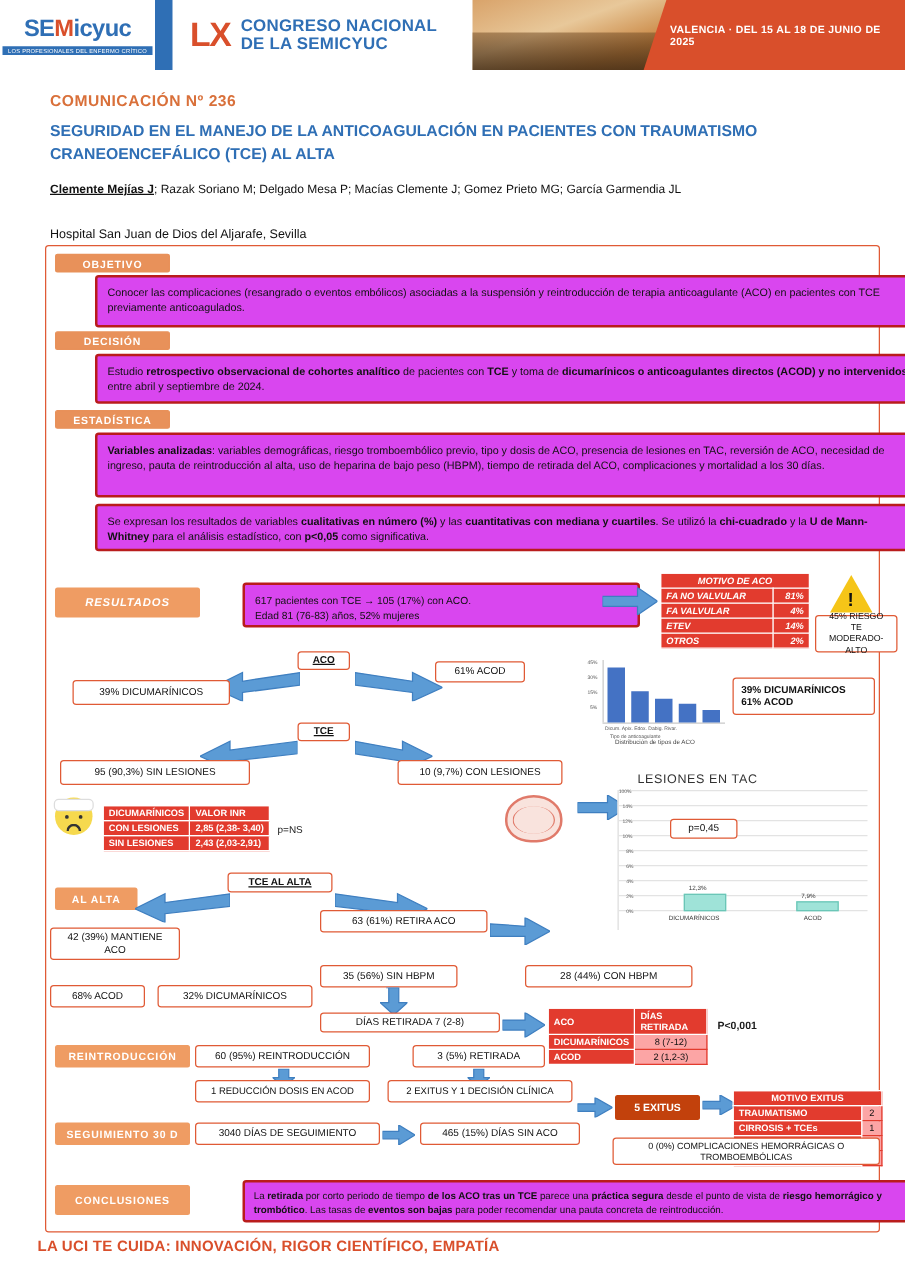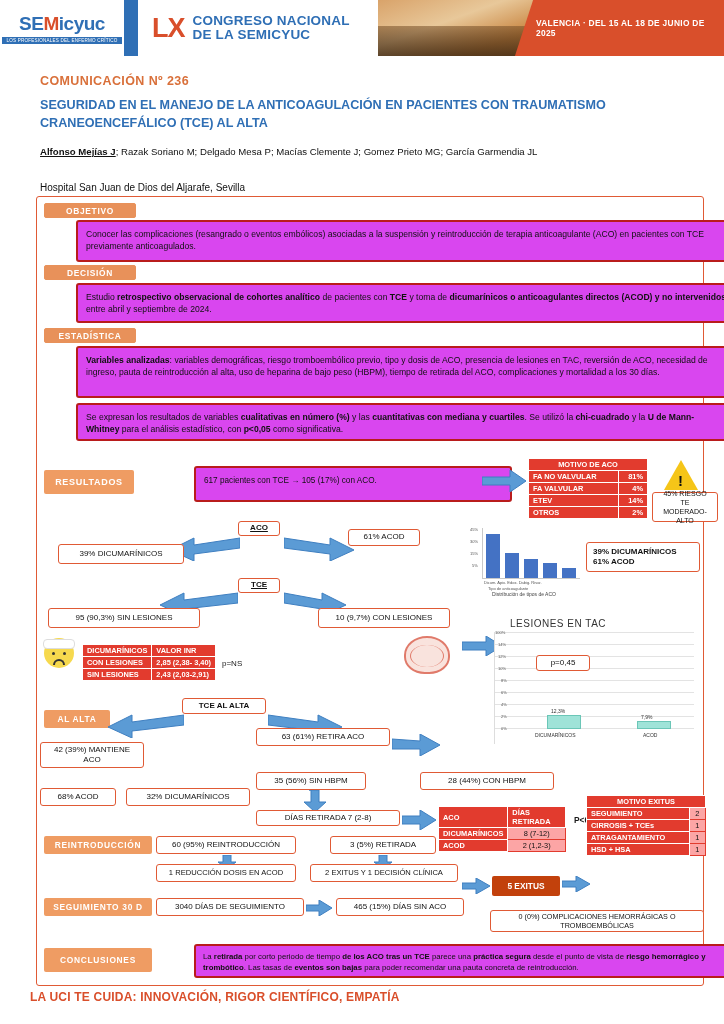--- a/index.html
+++ b/index.html
@@ -180,21 +180,21 @@
   <div class="hdr-photo"></div>
   <div class="hdr-right-skew"></div>
   <div class="hdr-right">
     <span>VALENCIA · DEL 15 AL 18 DE JUNIO DE 2025</span>
   </div>
 </div>
 
 <div class="comunicacion">COMUNICACIÓN Nº 236</div>
 <div class="title">SEGURIDAD EN EL MANEJO DE LA ANTICOAGULACIÓN EN PACIENTES CON TRAUMATISMO CRANEOENCEFÁLICO (TCE) AL ALTA</div>
 <div class="authors">
-  <span class="lead">Alfonso Mejías J</span><span>; Razak Soriano M; Delgado Mesa P; Macías Clemente J; Gomez Prieto MG; García Garmendia JL</span>
+  <span class="lead">Clemente Mejías J</span><span>; Razak Soriano M; Delgado Mesa P; Macías Clemente J; Gomez Prieto MG; García Garmendia JL</span>
 </div>
 <div class="center-line">Hospital San Juan de Dios del Aljarafe, Sevilla</div>
 
 <div class="frame"></div>
 
 <div class="tag-label tag-orange" style="left:44px; top:203px; width:92px; height:15px;">OBJETIVO</div>
 <div class="box" style="left:40px; top:220px; width:660px; height:42px;">Conocer las complicaciones (resangrado o eventos embólicos) asociadas a la suspensión y reintroducción de terapia anticoagulante (ACO) en pacientes con TCE previamente anticoagulados.</div>
 
 <div class="tag-label tag-orange" style="left:44px; top:265px; width:92px; height:15px;">DECISIÓN</div>
 <div class="box" style="left:40px; top:283px; width:660px; height:40px;">
@@ -202,33 +202,34 @@
 </div>
 
 <div class="tag-label tag-orange" style="left:44px; top:328px; width:92px; height:15px;">ESTADÍSTICA</div>
 <div class="box" style="left:40px; top:346px; width:660px; height:52px;">
   <b>Variables analizadas</b>: variables demográficas, riesgo tromboembólico previo, tipo y dosis de ACO, presencia de lesiones en TAC, reversión de ACO, necesidad de ingreso, pauta de reintroducción al alta, uso de heparina de bajo peso (HBPM), tiempo de retirada del ACO, complicaciones y mortalidad a los 30 días.
 </div>
 <div class="box" style="left:40px; top:403px; width:660px; height:38px;">
   Se expresan los resultados de variables <b>cualitativas en número (%)</b> y las <b>cuantitativas con mediana y cuartiles</b>. Se utilizó la <b>chi-cuadrado</b> y la <b>U de Mann-Whitney</b> para el análisis estadístico, con <b>p&lt;0,05</b> como significativa.
 </div>
 
-<div class="tag-label tag-orange2" style="left:44px; top:470px; width:90px; height:24px; font-size:9px;">RESULTADOS</div>
+<div class="tag-label tag-orange2" style="left:44px; top:470px; width:116px; height:24px; font-size:9px;font-style:italic;">RESULTADOS</div>
 
 <div class="box" style="left:158px; top:466px; width:318px; height:36px; font-size:8.2px; padding-top:7px;">
   <div>617 pacientes con TCE → 105 (17%) con ACO.</div>
+  <div>Edad 81 (76-83) años, 52% mujeres</div>
 </div>
 
 <div class="arrow" style="left:482px; top:470px;">
 <svg width="44" height="22" viewBox="0 0 44 22">
       <polygon points="0,7 28,7 28,0 44,11 28,22 28,15 0,15" fill="#5b9bd5" stroke="#3f7fc0" stroke-width="1"></polygon>
     </svg>
 </div>
 
-<table class="t" style="left:528px; top:458px; width:120px;">
+<table class="t" style="left:528px; top:458px; width:120px;font-style:italic;">
   <tbody>
       <tr>
         <td class="th-red" colspan="2">MOTIVO DE ACO</td>
       </tr>
   <tr>
         <td class="td-red">FA NO VALVULAR</td>
         <td class="td-red" style="text-align:right">81%</td>
       </tr>
   <tr>
         <td class="td-red">FA VALVULAR</td>
@@ -363,21 +364,21 @@
   <tr>
         <td class="td-red">SIN LESIONES</td>
         <td class="td-red">2,43 (2,03-2,91)</td>
       </tr>
 </tbody>
   </table>
 <div style="position:absolute; left:222px; top:659px; font-size:8px;">p=NS</div>
 
 <div class="tag-label tag-orange2" style="left:44px; top:710px; width:66px; height:18px;">AL ALTA</div>
 
-<div class="small-box" style="left:182px; top:698px; width:84px; height:16px; justify-content:center; font-weight:bold; font-size:8px; ">TCE AL ALTA</div>
+<div class="small-box" style="left:182px; top:698px; width:84px; height:16px; justify-content:center; font-weight:bold; font-size:8px; text-decoration:underline;">TCE AL ALTA</div>
 
 <div class="arrow" style="left:108px; top:712px;">
 <svg width="76" height="26" viewBox="0 0 76 26">
       <polygon points="76,3 24,10 24,3 0,15 24,26 24,19 76,13" fill="#5b9bd5" stroke="#3f7fc0" stroke-width="1"></polygon>
     </svg>
 </div>
 <div class="arrow" style="left:268px; top:712px;">
 <svg width="74" height="26" viewBox="0 0 74 26">
       <polygon points="0,3 50,10 50,3 74,15 50,26 50,19 0,13" fill="#5b9bd5" stroke="#3f7fc0" stroke-width="1"></polygon>
     </svg>
@@ -455,27 +456,27 @@
 <svg width="28" height="16" viewBox="0 0 28 16">
       <polygon points="0,5 14,5 14,0 28,8 14,16 14,11 0,11" fill="#5b9bd5" stroke="#3f7fc0" stroke-width="1"></polygon>
     </svg>
 </div>
 <div class="arrow" style="left:562px; top:876px;">
 <svg width="28" height="16" viewBox="0 0 28 16">
       <polygon points="0,5 14,5 14,0 28,8 14,16 14,11 0,11" fill="#5b9bd5" stroke="#3f7fc0" stroke-width="1"></polygon>
     </svg>
 </div>
 
-<table class="t" style="left:586px; top:795px; width:120px;">
+<table class="t" style="left:586px; top:872px; width:120px;">
   <tbody>
       <tr>
         <td class="th-red" colspan="2">MOTIVO EXITUS</td>
       </tr>
   <tr>
-        <td class="td-red">SEGUIMIENTO</td>
+        <td class="td-red">TRAUMATISMO</td>
         <td class="td-white">2</td>
       </tr>
   <tr>
         <td class="td-red">CIRROSIS + TCEs</td>
         <td class="td-white">1</td>
       </tr>
   <tr>
         <td class="td-red">ATRAGANTAMIENTO</td>
         <td class="td-white">1</td>
       </tr>

